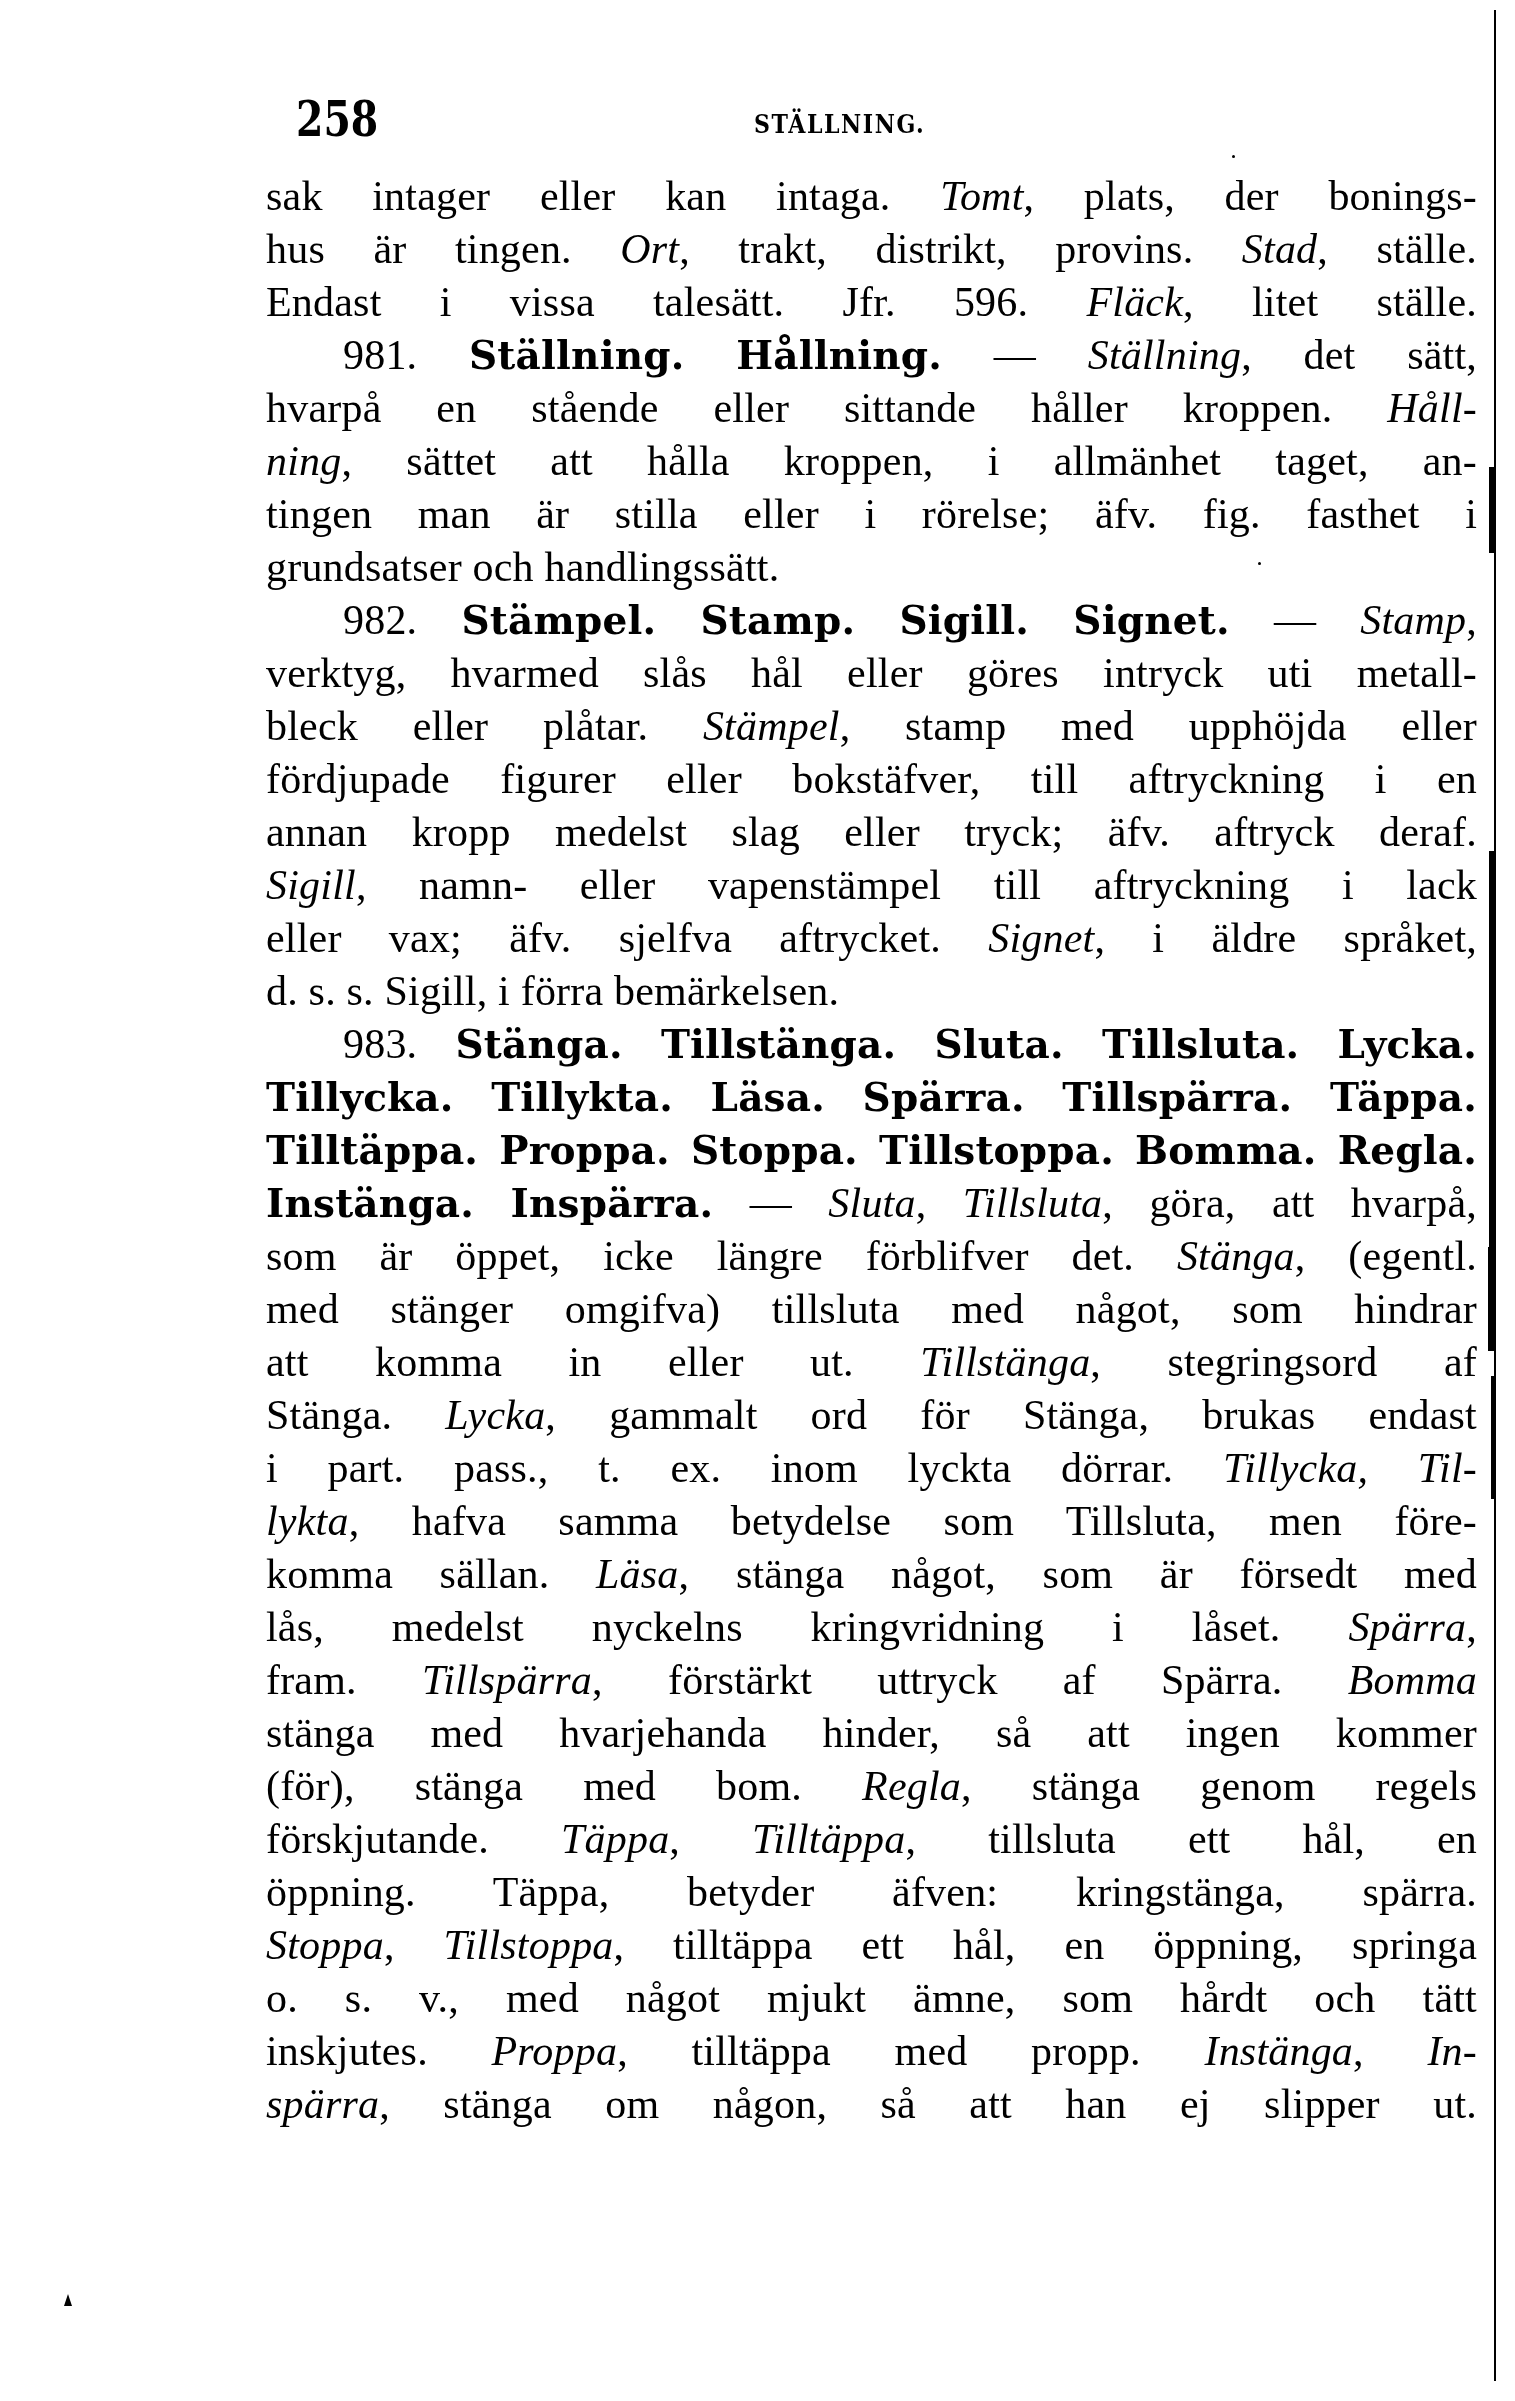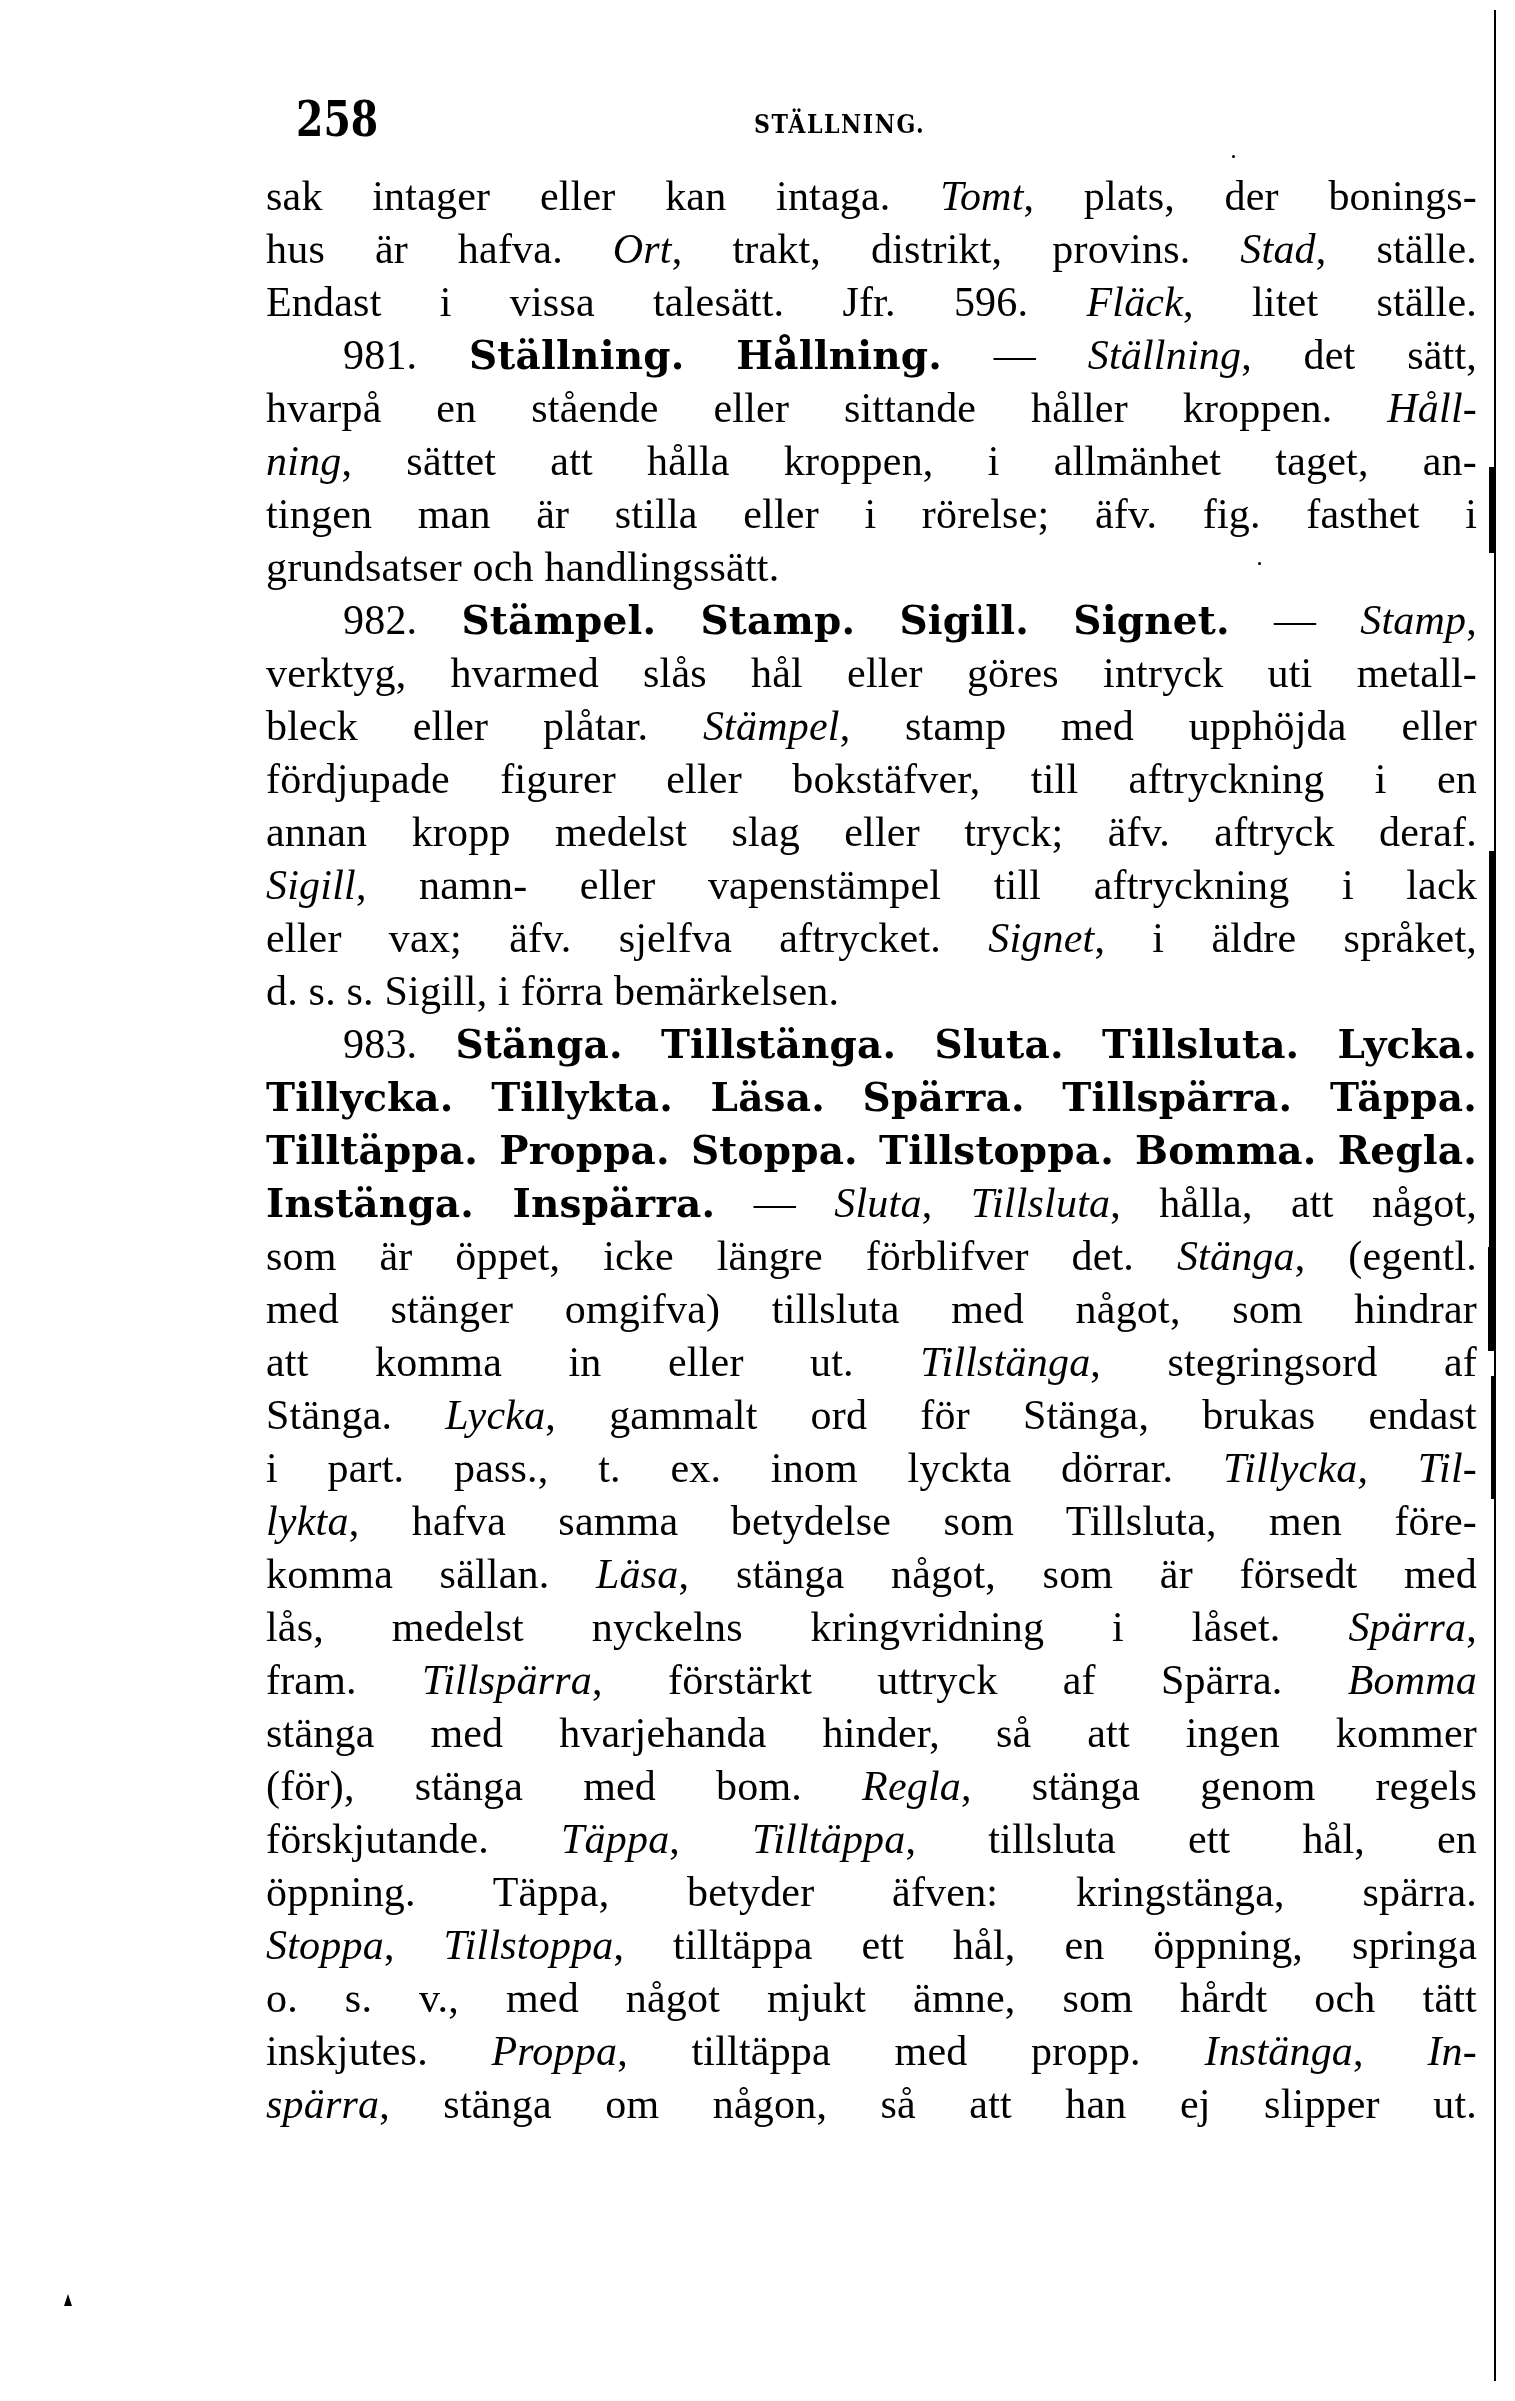--- a/index.html
+++ b/index.html
@@ -28,39 +28,39 @@
 
 <div class="page">
   <div class="page-number">258</div>
   <div class="running-head">STÄLLNING.</div>
 
   <span class="stray-dot" style="left:1232px;top:155px;"></span>
   <span class="stray-dot" style="left:1258px;top:562px;"></span>
 
   <div class="body-text" id="body-text">
       <span class="line"><span>sak intager eller kan intaga.  </span><i>Tomt</i><span>, plats, der bonings-</span></span>
-      <span class="line"><span>hus är hafva.  </span><i>Ort</i><span>, trakt, distrikt, provins.  </span><i>Stad</i><span>, ställe.</span></span>
+      <span class="line"><span>hus är tingen.  </span><i>Ort</i><span>, trakt, distrikt, provins.  </span><i>Stad</i><span>, ställe.</span></span>
       <span class="line"><span>Endast i vissa talesätt.  Jfr. 596.  </span><i>Fläck</i><span>, litet ställe.</span></span>
       <span class="line indent"><span>981.  </span><b>Ställning.</b><span>  </span><b>Hållning.</b><span> — </span><i>Ställning</i><span>, det sätt,</span></span>
       <span class="line"><span>hvarpå en stående eller sittande håller kroppen.  </span><i>Håll-</i></span>
       <span class="line"><i>ning</i><span>, sättet att hålla kroppen, i allmänhet taget, an-</span></span>
       <span class="line"><span>tingen man är stilla eller i rörelse; äfv. fig. fasthet i</span></span>
       <span class="line last"><span>grundsatser och handlingssätt.</span></span>
       <span class="line indent"><span>982.  </span><b>Stämpel.</b><span>  </span><b>Stamp.</b><span>  </span><b>Sigill.</b><span>  </span><b>Signet.</b><span> — </span><i>Stamp</i><span>,</span></span>
       <span class="line"><span>verktyg, hvarmed slås hål eller göres intryck uti metall-</span></span>
       <span class="line"><span>bleck eller plåtar.  </span><i>Stämpel</i><span>, stamp med upphöjda eller</span></span>
       <span class="line"><span>fördjupade figurer eller bokstäfver, till aftryckning i en</span></span>
       <span class="line"><span>annan kropp medelst slag eller tryck; äfv. aftryck deraf.</span></span>
       <span class="line"><i>Sigill</i><span>, namn- eller vapenstämpel till aftryckning i lack</span></span>
       <span class="line"><span>eller vax; äfv. sjelfva aftrycket.  </span><i>Signet</i><span>, i äldre språket,</span></span>
       <span class="line last"><span>d. s. s. Sigill, i förra bemärkelsen.</span></span>
       <span class="line indent"><span>983.  </span><b>Stänga.</b><span>  </span><b>Tillstänga.</b><span>  </span><b>Sluta.</b><span>  </span><b>Tillsluta.</b><span>  </span><b>Lycka.</b></span>
       <span class="line"><b>Tillycka.</b><span>  </span><b>Tillykta.</b><span>  </span><b>Läsa.</b><span>  </span><b>Spärra.</b><span>  </span><b>Tillspärra.</b><span>  </span><b>Täppa.</b></span>
       <span class="line"><b>Tilltäppa.</b><span>  </span><b>Proppa.</b><span>  </span><b>Stoppa.</b><span>  </span><b>Tillstoppa.</b><span>  </span><b>Bomma.</b><span>  </span><b>Regla.</b></span>
-      <span class="line"><b>Instänga.</b><span>  </span><b>Inspärra.</b><span> — </span><i>Sluta</i><span>, </span><i>Tillsluta</i><span>, hålla, att något,</span></span>
+      <span class="line"><b>Instänga.</b><span>  </span><b>Inspärra.</b><span> — </span><i>Sluta</i><span>, </span><i>Tillsluta</i><span>, göra, att hvarpå,</span></span>
       <span class="line"><span>som är öppet, icke längre förblifver det.  </span><i>Stänga</i><span>, (egentl.</span></span>
       <span class="line"><span>med stänger omgifva) tillsluta med något, som hindrar</span></span>
       <span class="line"><span>att komma in eller ut.  </span><i>Tillstänga</i><span>, stegringsord af</span></span>
       <span class="line"><span>Stänga.  </span><i>Lycka</i><span>, gammalt ord för Stänga, brukas endast</span></span>
       <span class="line"><span>i part. pass., t. ex. inom lyckta dörrar.  </span><i>Tillycka, Til-</i></span>
       <span class="line"><i>lykta</i><span>, hafva samma betydelse som Tillsluta, men före-</span></span>
       <span class="line"><span>komma sällan.  </span><i>Läsa</i><span>, stänga något, som är försedt med</span></span>
       <span class="line"><span>lås, medelst nyckelns kringvridning i låset.  </span><i>Spärra</i><span>,</span></span>
       <span class="line"><span>fram.  </span><i>Tillspärra</i><span>, förstärkt uttryck af Spärra.  </span><i>Bomma</i></span>
       <span class="line"><span>stänga med hvarjehanda hinder, så att ingen kommer</span></span>

